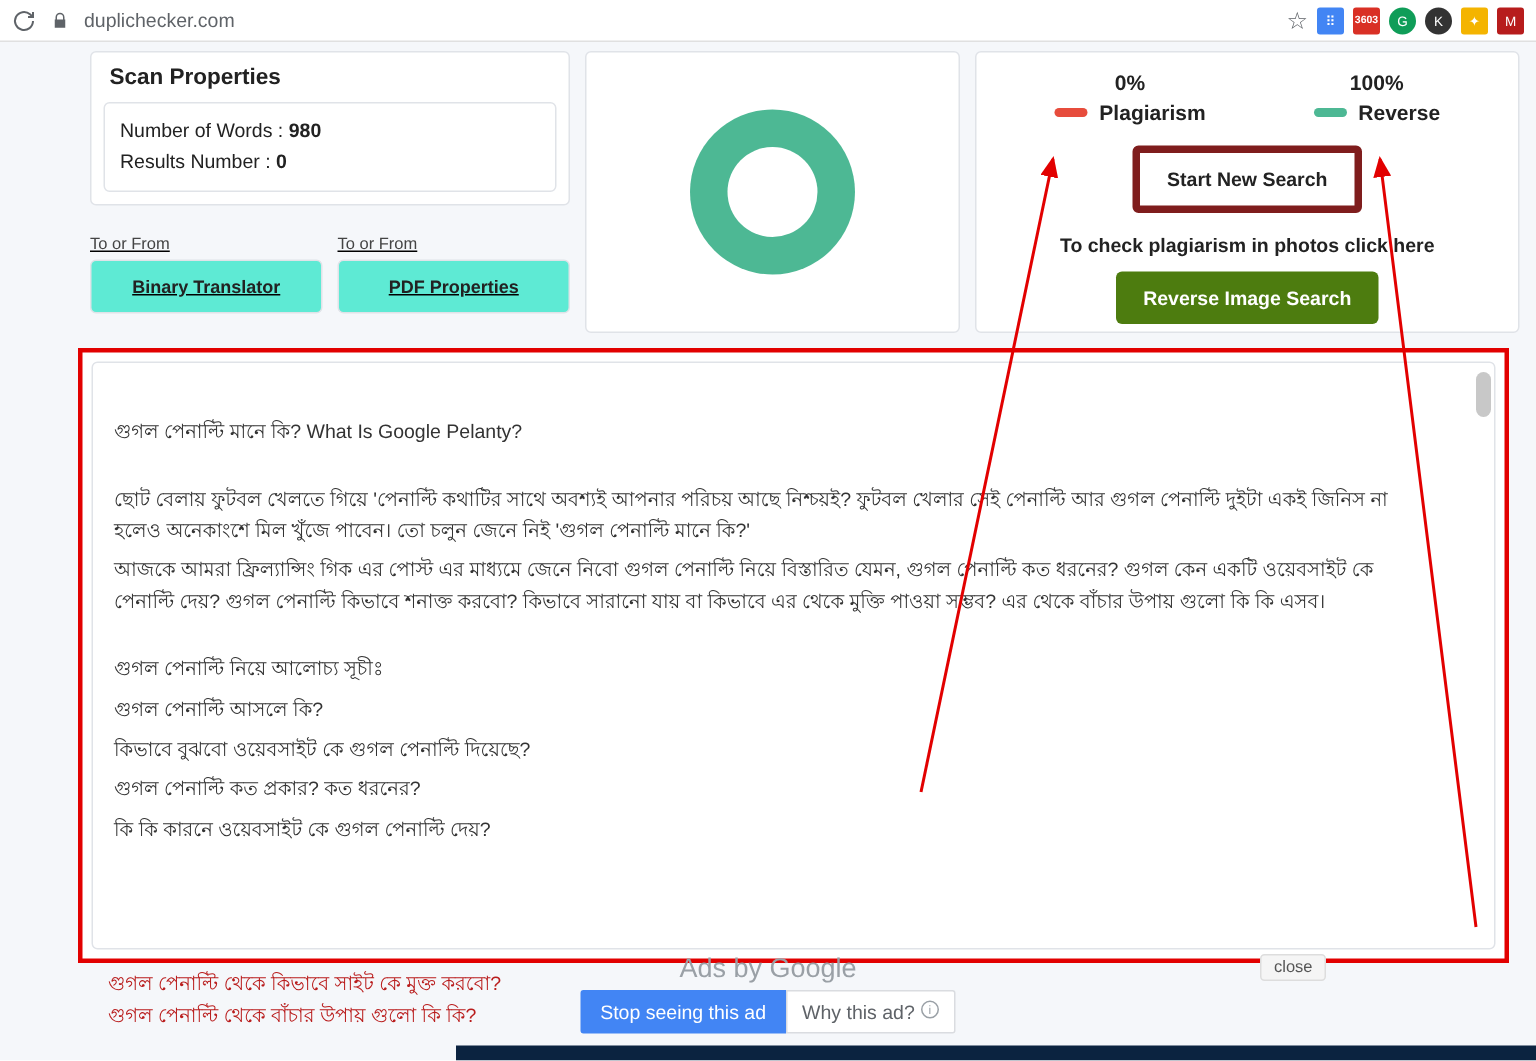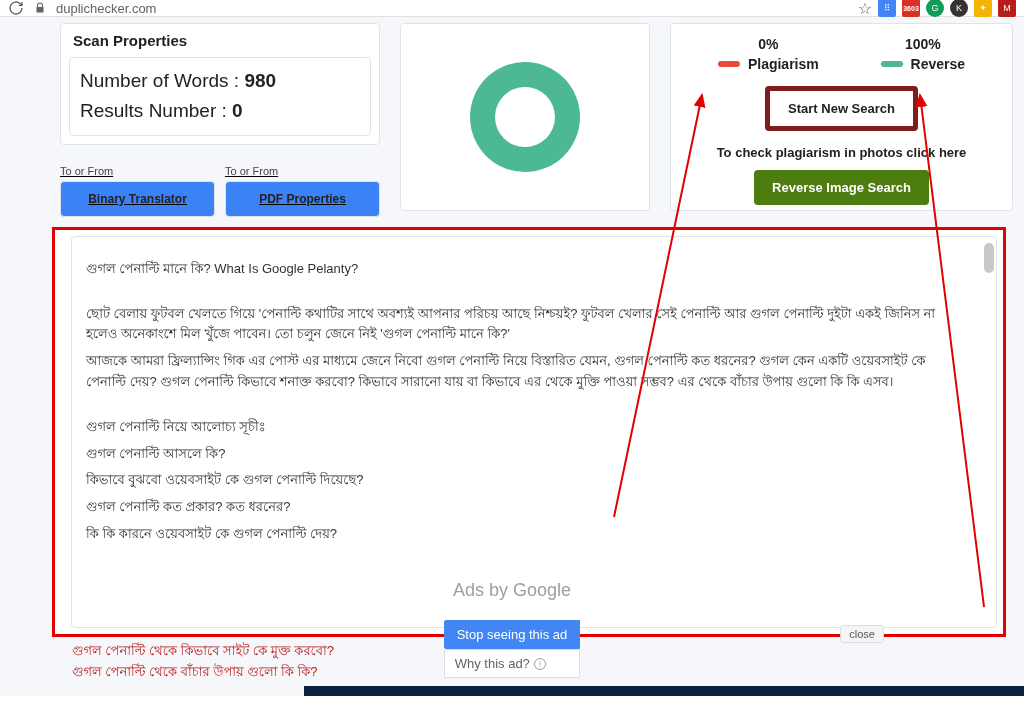--- a/index.html
+++ b/index.html
@@ -1,41 +1,41 @@
 <!DOCTYPE html>
 <html><head>
 <meta charset="utf-8">
 <style>
 * { margin:0; padding:0; box-sizing:border-box; font-family:'Segoe UI', Arial, sans-serif; }
 body { background:#fff; width:1024px; height:707px; overflow:hidden; position:relative; }
 
 
-.browser-bar { height:17px; background:#fff; border-bottom:1px solid #e0e0e0; display:flex; align-items:center; padding:0 8px; gap:10px; }
+.browser-bar { height:28px; background:#fff; border-bottom:1px solid #e0e0e0; display:flex; align-items:center; padding:0 8px; gap:10px; }
 .reload-icon { width:16px; height:16px; color:#5f6368; }
 .lock-icon { width:12px; height:12px; color:#5f6368; }
 .url { font-size:13px; color:#5f6368; flex:1; }
 .browser-icons { display:flex; gap:6px; align-items:center; }
 .ext-icon { width:18px; height:18px; display:flex; align-items:center; justify-content:center; font-size:9px; color:#fff; border-radius:2px; }
 .star-icon { color:#5f6368; font-size:16px; }
 
 
 .page-content { padding:6px 0 0 0; background:#f5f7fa; height:calc(100% - 28px); position:relative; }
-.cols { display:flex; gap:20px; padding:0 11px 0 60px; }
+.cols { display:flex; gap:10px; padding:0 11px 0 60px; }
 
 
 .left-col { width:320px; }
 .card { background:#fff; border:1px solid #e0e3e8; border-radius:4px; }
 .card-title { font-size:15px; font-weight:700; color:#222; padding:8px 12px; }
 .card-body { border:1px solid #e0e3e8; margin:0 8px 8px 8px; border-radius:4px; padding:8px 10px; }
-.stat-row { font-size:19px; color:#222; line-height:1.6; }
+.stat-row { font-size:13px; color:#222; line-height:1.6; }
 .stat-row b { font-weight:700; }
 .sub-links { display:flex; gap:10px; margin-top:16px;text-decoration:underline; }
 .sub-link-col { flex:1; }
 .sub-link-label { font-size:11px; color:#444; padding:4px 0; }
-.sub-link-btn { background:#3b82f6; border:1px solid #e0e3e8; border-radius:4px; padding:10px 0; text-align:center; font-size:12px; font-weight:700; color:#222; cursor:pointer; }
+.sub-link-btn { background:#5eead4; border:1px solid #e0e3e8; border-radius:4px; padding:10px 0; text-align:center; font-size:12px; font-weight:700; color:#222; cursor:pointer; }
 
 
 .chart-col { width:250px; }
 .chart-card { background:#fff; border:1px solid #e0e3e8; border-radius:4px; height:188px; display:flex; align-items:center; justify-content:center; }
 .donut { width:110px; height:110px; border-radius:50%; background:conic-gradient(#4db894 0deg 360deg); position:relative; }
 .donut::after { content:''; position:absolute; top:25px; left:25px; width:60px; height:60px; background:#fff; border-radius:50%; }
 
 
 .right-col { flex:1; }
 .right-card { background:#fff; border:1px solid #e0e3e8; border-radius:4px; padding:12px 16px 14px; height:188px; }
@@ -47,36 +47,36 @@
 .chip.red { background:#e74c3c; }
 .chip.green { background:#4db894; }
 .metric-lbl { font-size:14px; font-weight:700; color:#222; }
 .center-actions { text-align:center; margin-top:14px; }
 .btn-outline { background:#fff; border:5px solid #7f1d1d; border-radius:4px; padding:10px 18px; font-size:13px; font-weight:700; color:#222; cursor:pointer; }
 .check-text { font-size:13px; font-weight:700; color:#222; margin-top:14px; text-align:center; }
 .btn-primary { background:#4d7c0f; color:#fff; border:none; border-radius:4px; padding:10px 18px; font-size:13px; font-weight:700; cursor:pointer; margin-top:10px; }
 
 
 .text-wrap { margin:10px 18px 0 52px; border:3px solid #e20000; background:#fff; padding:6px; position:relative; }
-.text-inner-border { border:1px solid #e0e3e8; border-radius:4px; padding:22px 50px 12px 14px; height:392px; overflow:hidden; position:relative;margin-left:10px; }
+.text-inner-border { border:1px solid #e0e3e8; border-radius:4px; padding:36px 50px 12px 14px; height:392px; overflow:hidden; position:relative; }
 .scrollbar-fake { position:absolute; right:2px; top:6px; width:10px; height:30px; background:#c8c8c8; border-radius:5px; }
 .para { font-size:13px; color:#333; line-height:1.6; margin-bottom:6px; }
 .para.lead { font-weight:400; }
 
 
 .faded-lines { padding:0 18px 0 72px; color:#b91c1c; font-size:13px; line-height:1.6; margin-top:4px; }
 .small-c { position:absolute; left:450px; top:644px; color:#999; font-size:14px; }
 
 
 .ads-container { position:absolute; bottom:18px; left:0; right:0; text-align:center; }
 .ads-by { font-size:18px; color:#9aa0a6; }
 .ads-by .g { color:#9aa0a6; font-family:Arial; }
-.ads-btns { margin-top:19px; display:inline-flex; gap:0;flex-direction:column; }
+.ads-btns { margin-top:4px; display:inline-flex; gap:0; }
 .ads-btn1 { background:#4285f4; color:#fff; border:1px solid #4285f4; padding:6px 12px; font-size:13px; border-radius:2px 0 0 2px; cursor:pointer; }
-.ads-btn2 { background:#fff; color:#5f6368; border:1px solid #dadce0; padding:6px 10px; font-size:13px; border-radius:0 2px 2px 0; cursor:pointer; display:flex; align-items:center; gap:4px; }
+.ads-btn2 { background:#fff; color:#5f6368; border:1px solid #dadce0; padding:6px 10px; font-size:13px; border-radius:0 2px 2px 0; cursor:pointer; display:flex; gap:4px; }
 .info-circ { width:12px; height:12px; border:1px solid #9aa0a6; border-radius:50%; font-size:8px; color:#9aa0a6; display:flex; align-items:center; justify-content:center; }
 
 
 .close-btn { position:absolute; right:140px; top:608px; background:#f5f5f5; border:1px solid #ddd; border-radius:3px; padding:2px 8px; font-size:11px; color:#555; cursor:pointer; }
 
 
 .arrow-svg { position:absolute; top:0; left:0; width:1024px; height:707px; pointer-events:none; }
 
 
 .dark-strip { position:absolute; bottom:0; right:0; width:720px; height:10px; background:#0b2340; }

